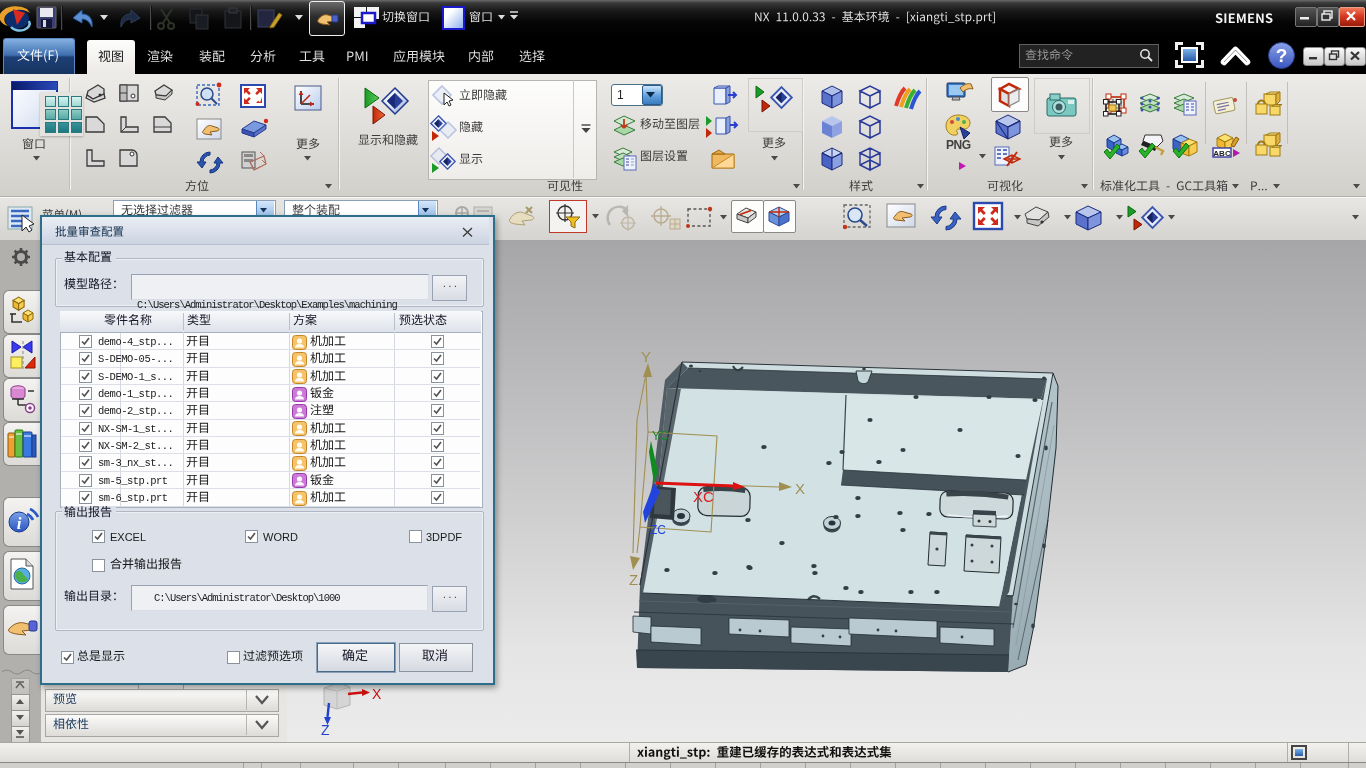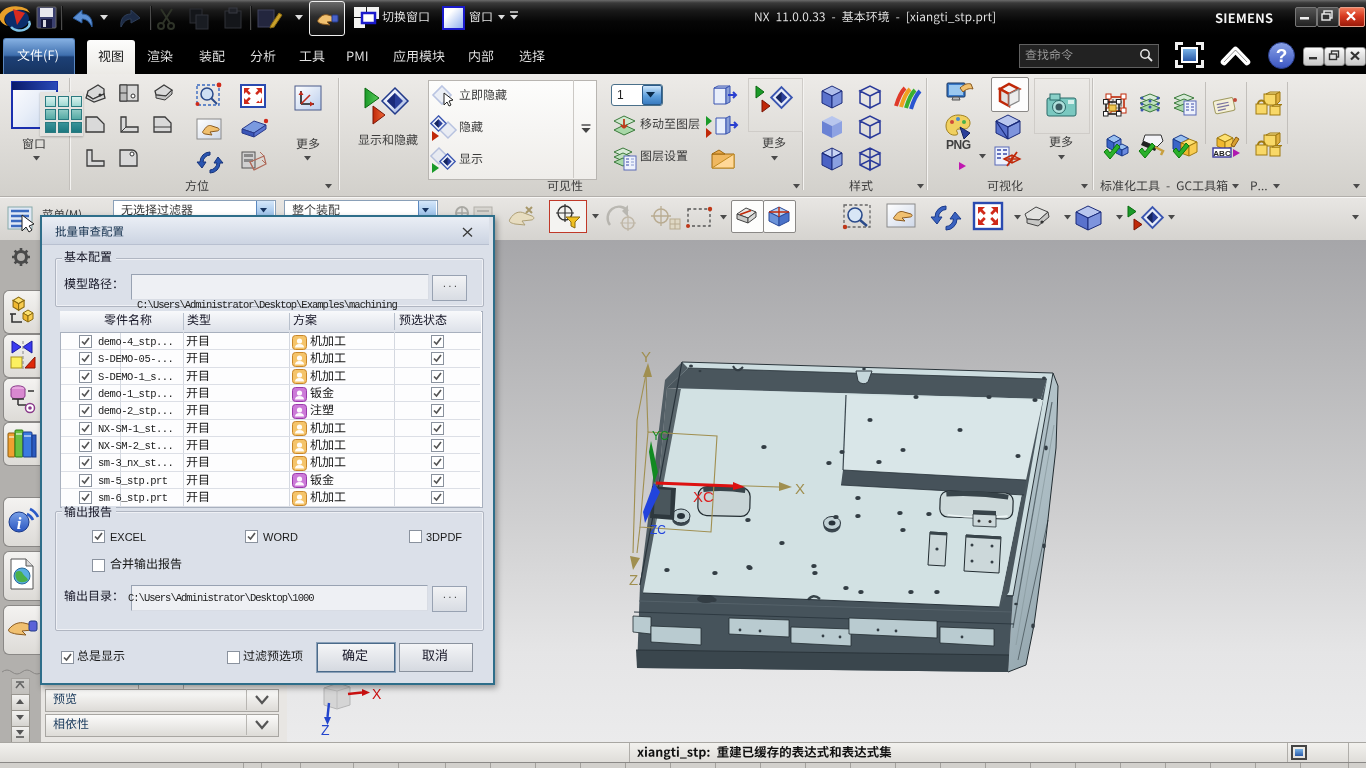--- a/index.html
+++ b/index.html
@@ -1901,21 +1901,21 @@
       <g transform="scale(1,-1)">
         <use href="#g145"></use>
         <use href="#g146" x="1000"></use>
         <use href="#g138" x="2000"></use>
         <use href="#g151" x="3000"></use>
         <use href="#g129" x="4000"></use>
       </g>
     </svg>
   </div>
 <div style="position:absolute;left:131px;top:585px;width:295px;height:24px;background:#eef0f4;border:1px solid #98a2b2;border-bottom-color:#d8dce4;border-right-color:#d8dce4;"></div>
-<div style="position:absolute;left:128px;top:592px;font:10.5px 'Liberation Sans',sans-serif;color:#222;white-space:nowrap;font-family:'Liberation Mono',monospace;letter-spacing:-1.0px;">C:\Users\Administrator\Desktop\1000</div>
+<div style="position:absolute;left:154px;top:592px;font:10.5px 'Liberation Sans',sans-serif;color:#222;white-space:nowrap;font-family:'Liberation Mono',monospace;letter-spacing:-1.0px;">C:\Users\Administrator\Desktop\1000</div>
 <div style="position:absolute;left:432px;top:586px;width:33px;height:24px;background:linear-gradient(#f2f3f5,#d8dce3);border:1px solid #98a2b2;"></div>
 <div style="position:absolute;left:443px;top:589px;font:10px 'Liberation Sans',sans-serif;color:#333;white-space:nowrap;">. . .</div>
 <svg style="position:absolute;left:61px;top:651px;overflow:visible;" width="13" height="13">
     <rect x="0.5" y="0.5" width="12" height="12" fill="#fff" stroke="#8a929e"></rect>
     <path d="M3 6.5 L5.5 9 L10 3" fill="none" stroke="#555" stroke-width="1.7"></path>
   </svg>
 <div style="position:absolute;left:77px;top:650px;">
     <svg class="ct " width="48.0" height="12" viewBox="0 -850 4000 1000" style="fill:#1a1a1a;overflow:visible">
       <g transform="scale(1,-1)">
         <use href="#g152"></use>

